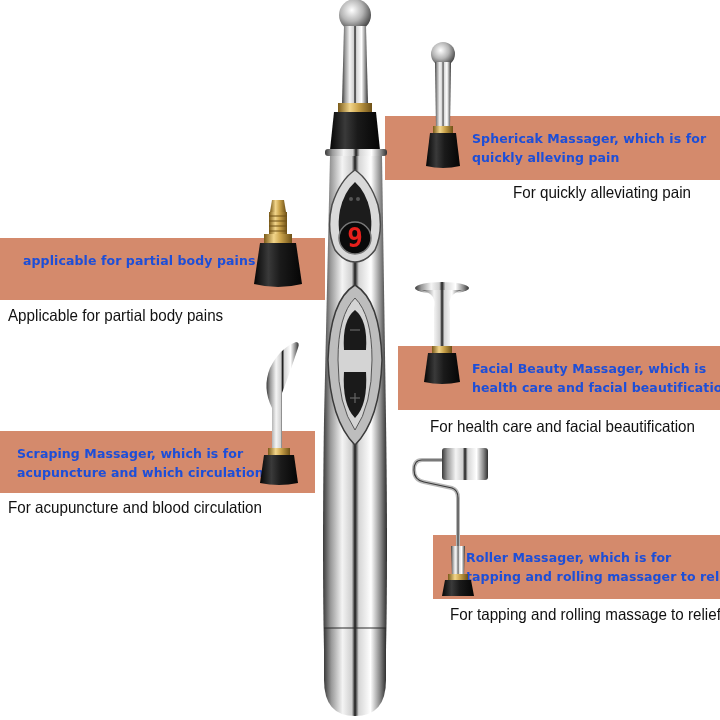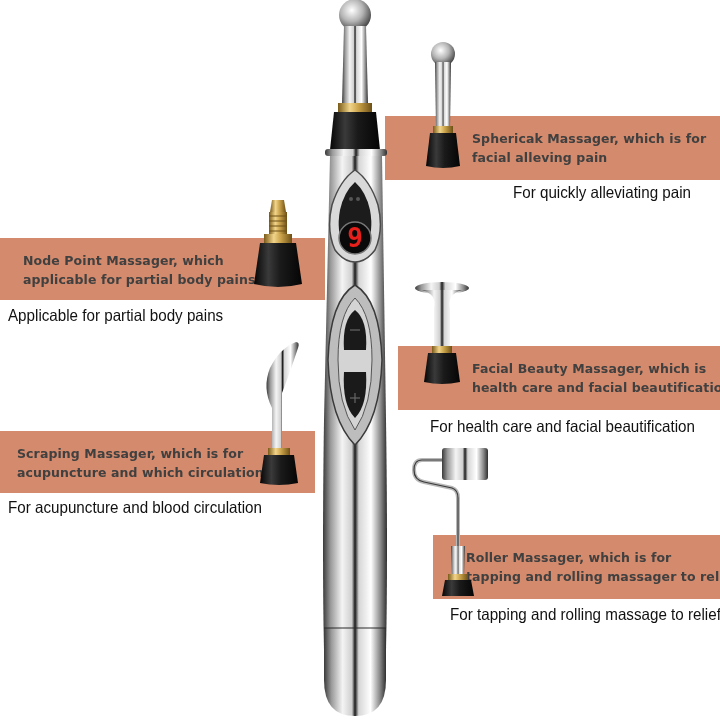--- a/index.html
+++ b/index.html
@@ -5,21 +5,21 @@
     * { margin: 0; padding: 0; box-sizing: border-box; }
     html, body { width: 720px; height: 720px; background: #ffffff; overflow: hidden; }
     body { position: relative; font-family: "DejaVu Sans", sans-serif; }
 
     .band {
       position: absolute;
       background: #d48a6c;
     }
     .band-text {
       position: absolute;
-      color: #404040;
+      color: #1d4ed8;
       font-family: "DejaVu Sans", sans-serif;
       font-weight: bold;
       font-size: 12.5px;
       line-height: 19px;
       white-space: nowrap;
       letter-spacing: 0.1px;
     }
     .caption {
       position: absolute;
       color: #111111;
@@ -70,24 +70,23 @@
 </svg>
 
 <div class="band" style="left:385px; top:116px; width:335px; height:64px;"></div>
 <div class="band" style="left:0; top:238px; width:325px; height:62px;"></div>
 <div class="band" style="left:398px; top:346px; width:322px; height:64px;"></div>
 <div class="band" style="left:0; top:431px; width:315px; height:62px;"></div>
 <div class="band" style="left:433px; top:535px; width:287px; height:64px;"></div>
 
 <div class="band-text" style="left:472px; top:129px;">
   <div>Sphericak Massager, which is for</div>
-  <div>facial alleving pain</div>
+  <div>quickly alleving pain</div>
 </div>
 <div class="band-text" style="left:23px; top:251px;">
-  <div>Node Point Massager, which</div>
   <div>applicable for partial body pains</div>
 </div>
 <div class="band-text" style="left:472px; top:359px;">
   <div>Facial Beauty Massager, which is</div>
   <div>health care and facial beautification</div>
 </div>
 <div class="band-text" style="left:17px; top:444px;">
   <div>Scraping Massager, which is for</div>
   <div>acupuncture and which circulation</div>
 </div>

